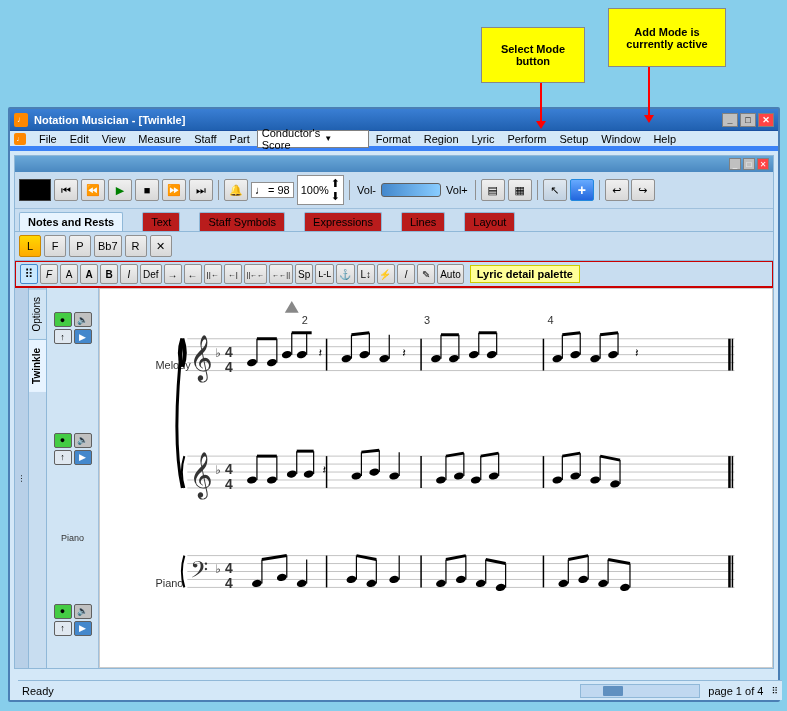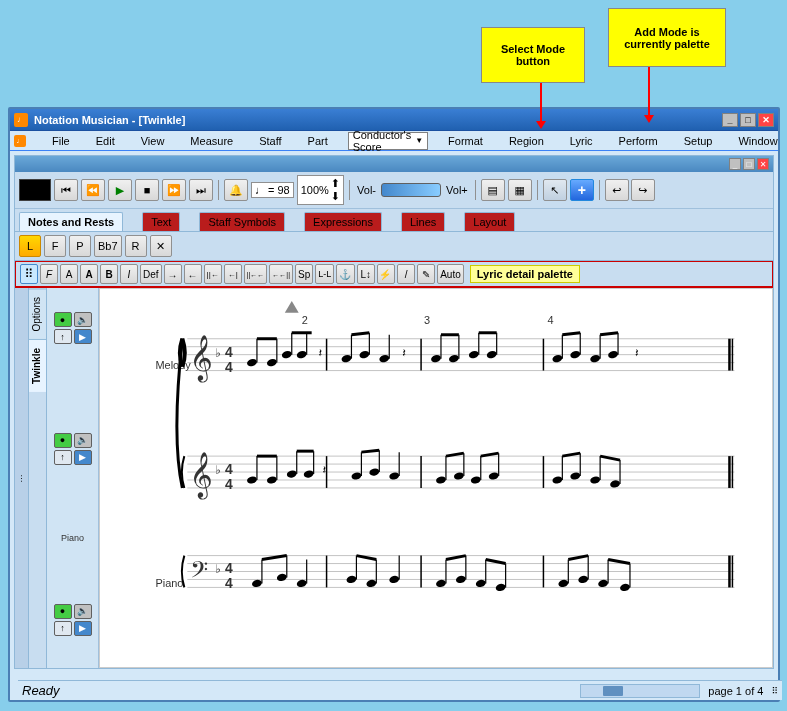--- a/index.html
+++ b/index.html
@@ -110,22 +110,22 @@
     }
     .title-btn.close { background: #ff4444; color: white; }
 
     
     .menu-bar {
       background: #d4e8f8;
       height: 20px;
       display: flex;
       align-items: center;
       padding: 0 4px;
-      border-bottom: 1px solid #3b82f6;
-      gap: 14px;
+      border-bottom: 5px solid #3b82f6;
+      gap: 1px;
     }
     .menu-item {
       padding: 2px 6px;
       font-size: 11px;
       cursor: pointer;
       white-space: nowrap;
     }
     .score-dropdown {
       background: white;
       border: 1px solid #808080;
@@ -384,21 +384,21 @@
       bottom: 0; left: 8px;
       width: 764px;
       height: 20px;
       background: #d4e8f8;
       border-top: 1px solid #90b8d8;
       display: flex;
       align-items: center;
       padding: 0 4px;
       gap: 4px;
     }
-    .status-text { font-size: 13px; flex: 1; font-style: italic; }
+    .status-text { font-size: 11px; flex: 1; }
     .status-scroll {
       width: 120px; height: 14px;
       background: #c0d8f0;
       border: 1px solid #90b8d8;
       display: flex; align-items: center;
       padding: 0 2px;
     }
     .status-scroll-thumb {
       width: 20px; height: 10px;
       background: #6090c0;
@@ -416,21 +416,21 @@
       display: flex; gap: 2px; align-items: center;
     }
   </style>
 </head>
 <body>
 
 <div class="callout-select">
   <span>Select Mode button</span>
 </div>
 <div class="callout-add">
-  <span>Add Mode is currently palette</span>
+  <span>Add Mode is currently active</span>
 </div>
 
 <div class="arrow-select"></div>
 <div class="arrow-add"></div>
 
 <div class="main-window">
 
   <div class="title-bar">
     <div class="title-icon">♩</div>
     <span class="title-text">Notation Musician - [Twinkle]</span>

